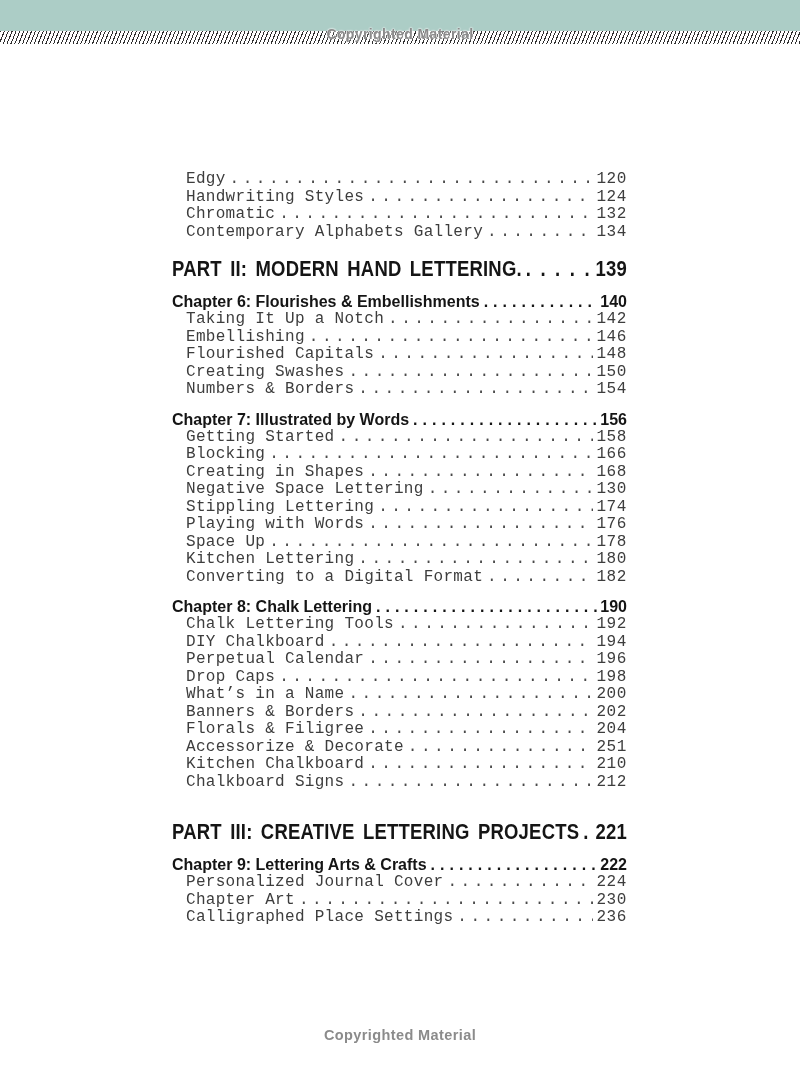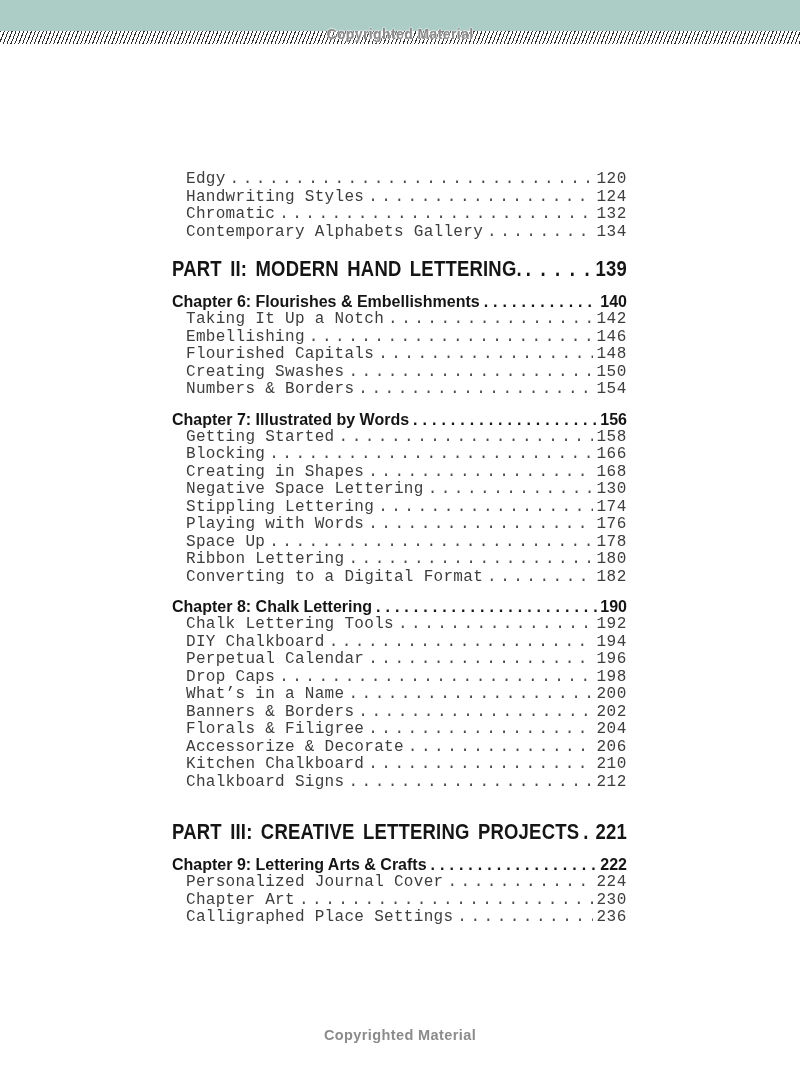--- a/index.html
+++ b/index.html
@@ -233,21 +233,21 @@
       <span class="title">Playing with Words</span>
       <span class="leader"></span>
       <span class="pagenum">176</span>
     </div>
     <div class="row entry">
       <span class="title">Space Up</span>
       <span class="leader"></span>
       <span class="pagenum">178</span>
     </div>
     <div class="row entry">
-      <span class="title">Ribbon Lettering</span>
+      <span class="title">Kitchen Lettering</span>
       <span class="leader"></span>
       <span class="pagenum">180</span>
     </div>
     <div class="row entry">
       <span class="title">Converting to a Digital Format</span>
       <span class="leader"></span>
       <span class="pagenum">182</span>
     </div>
     <div class="row chapter">
       <span class="title">Chapter 8: Chalk Lettering</span>
@@ -285,21 +285,21 @@
       <span class="pagenum">202</span>
     </div>
     <div class="row entry">
       <span class="title">Florals &amp; Filigree</span>
       <span class="leader"></span>
       <span class="pagenum">204</span>
     </div>
     <div class="row entry">
       <span class="title">Accessorize &amp; Decorate</span>
       <span class="leader"></span>
-      <span class="pagenum">206</span>
+      <span class="pagenum">251</span>
     </div>
     <div class="row entry">
       <span class="title">Kitchen Chalkboard</span>
       <span class="leader"></span>
       <span class="pagenum">210</span>
     </div>
     <div class="row entry">
       <span class="title">Chalkboard Signs</span>
       <span class="leader"></span>
       <span class="pagenum">212</span>

